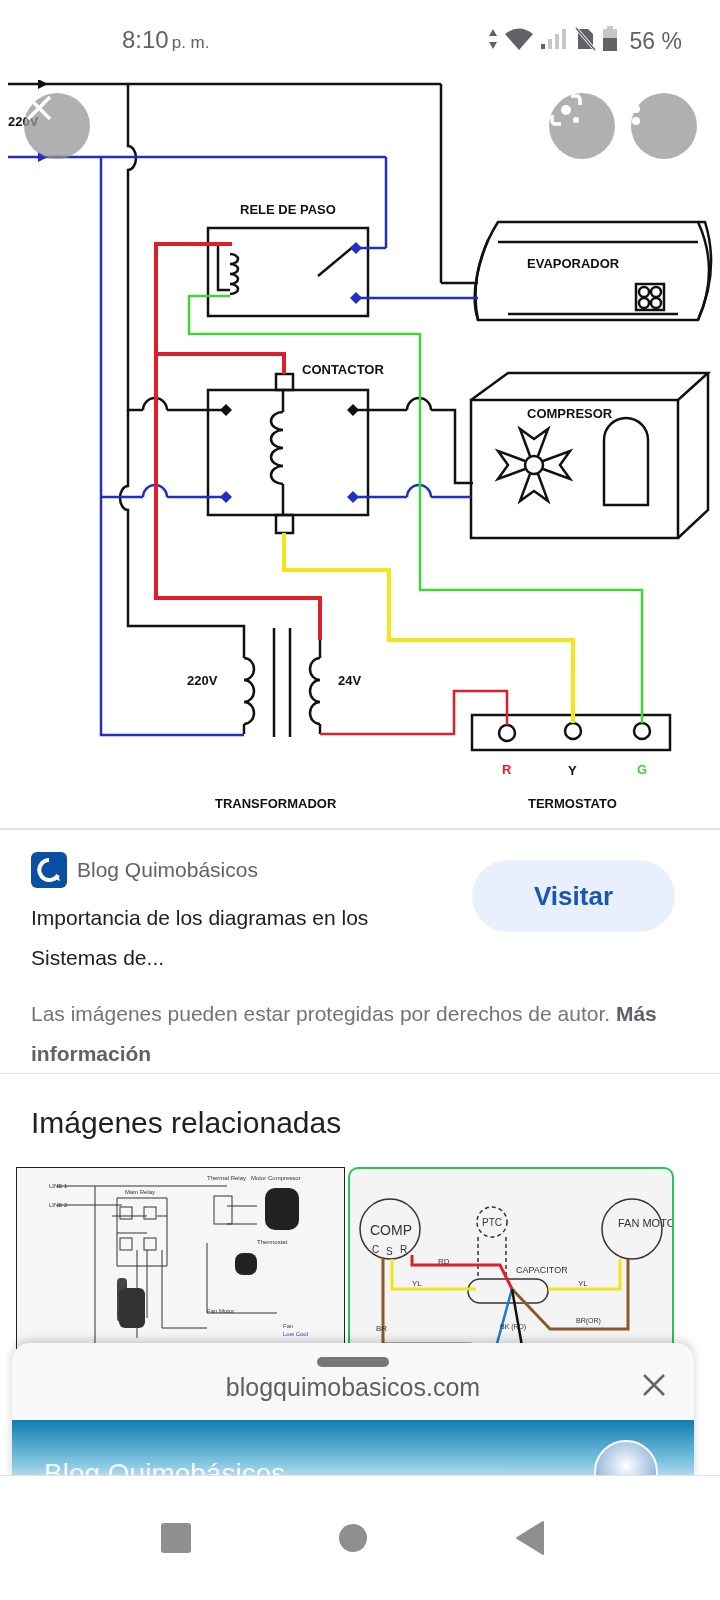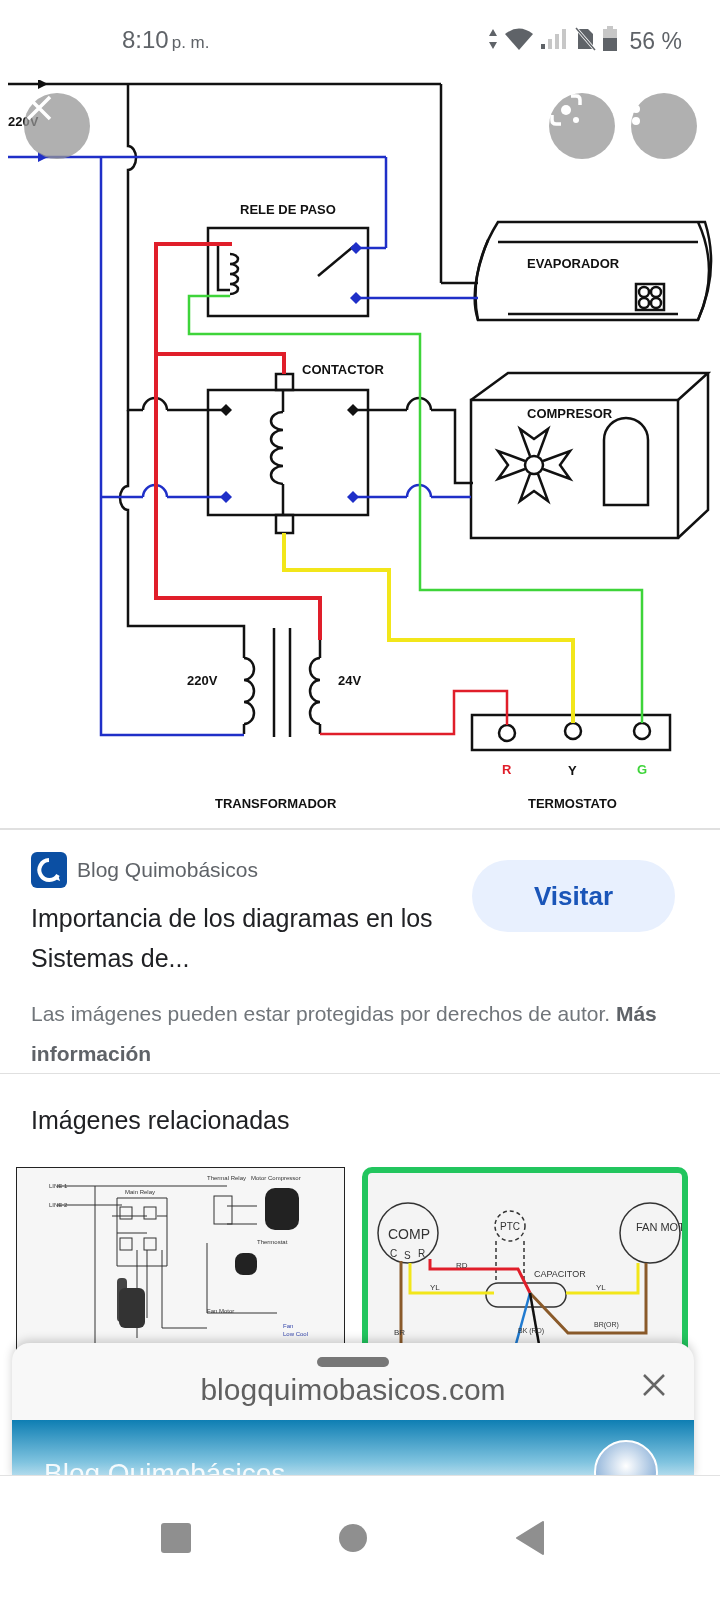--- a/index.html
+++ b/index.html
@@ -21,35 +21,35 @@
   .lens-btn { left: 541px; top: 13px; }
   .more-btn { left: 623px; top: 13px; }
 
   .divider { position: absolute; left: 0; width: 720px; height: 2px; background: #e0e0e0; }
 
   
   .source { position: absolute; top: 850px; left: 0; width: 720px; }
   .site-row { position: absolute; left: 31px; top: 2px; display: flex; align-items: center; gap: 10px; }
   .site-logo { width: 36px; height: 36px; border-radius: 6px; background: #0b4fa3; display: flex; align-items: center; justify-content: center; }
   .site-name { font-size: 21px; color: #5f6368; }
-  .page-title { position: absolute; left: 31px; top: 48px; width: 420px; font-size: 25px; line-height: 40px; color: #202124; }
+  .page-title { position: absolute; left: 31px; top: 48px; width: 420px; font-size: 21px; line-height: 40px; color: #202124; }
   .visit-btn { position: absolute; left: 472px; top: 10px; width: 203px; height: 72px; border-radius: 36px; background: #e8f0fe; color: #1a55b8; font-size: 26px; display: flex; align-items: center; justify-content: center; font-weight: bold; }
   .copyright { position: absolute; left: 31px; top: 144px; width: 660px; font-size: 21px; line-height: 40px; color: #70757a; }
   .copyright b { color: #5f6368; font-weight: bold; }
 
   
-  .related-title { position: absolute; left: 31px; top: 1106px; font-size: 25px; color: #202124; }
+  .related-title { position: absolute; left: 31px; top: 1106px; font-size: 30px; color: #202124; }
   .thumb { position: absolute; top: 1167px; height: 200px; overflow: hidden; background: #f6f6f6; }
   .thumb1 { left: 16px; width: 329px; border: 1px solid #222; }
-  .thumb2 { left: 362px; width: 326px; border: 6px solid #22c55e; border-radius: 10px; background: #f4f4f4; }
+  .thumb2 { left: 348px; width: 326px; border: 2px solid #22c55e; border-radius: 10px; background: #f4f4f4; }
 
   
   .sheet { position: absolute; left: 12px; top: 1343px; width: 682px; height: 135px; background: #f8f8f8; border-radius: 18px 18px 0 0; box-shadow: 0 -3px 10px rgba(0,0,0,0.18); overflow: hidden; }
   .drag-handle { position: absolute; left: 305px; top: 14px; width: 72px; height: 10px; border-radius: 5px; background: #777; }
-  .sheet-url { position: absolute; left: 0; top: 30px; width: 682px; text-align: center; font-size: 30px; color: #606060; }
+  .sheet-url { position: absolute; left: 0; top: 30px; width: 682px; text-align: center; font-size: 25px; color: #606060; }
   .sheet-close { position: absolute; right: 22px; top: 28px; width: 32px; height: 32px; }
   .sheet-preview { position: absolute; left: 0; top: 77px; width: 682px; height: 70px; background: linear-gradient(#0e7eb3, #7fc3df 60%, #e9f5fb); }
   .sheet-preview-title { position: absolute; left: 32px; top: 38px; font-size: 28px; color: rgba(255,255,255,0.9); }
   .sheet-preview-logo { position: absolute; right: 36px; top: 20px; width: 64px; height: 64px; border-radius: 50%; border: 2px solid #fff; background: radial-gradient(circle at 50% 40%, #fff, #8fb3d9 70%); }
 
   
   .nav-bar { position: absolute; left: 0; top: 1475px; width: 720px; height: 125px; background: #fff; border-top: 1px solid #e2e2e2; }
   .nav-btn { position: absolute; top: 40px; width: 44px; height: 44px; display: flex; align-items: center; justify-content: center; }
   .nav-recents { left: 154px; }
   .nav-home { left: 331px; }

